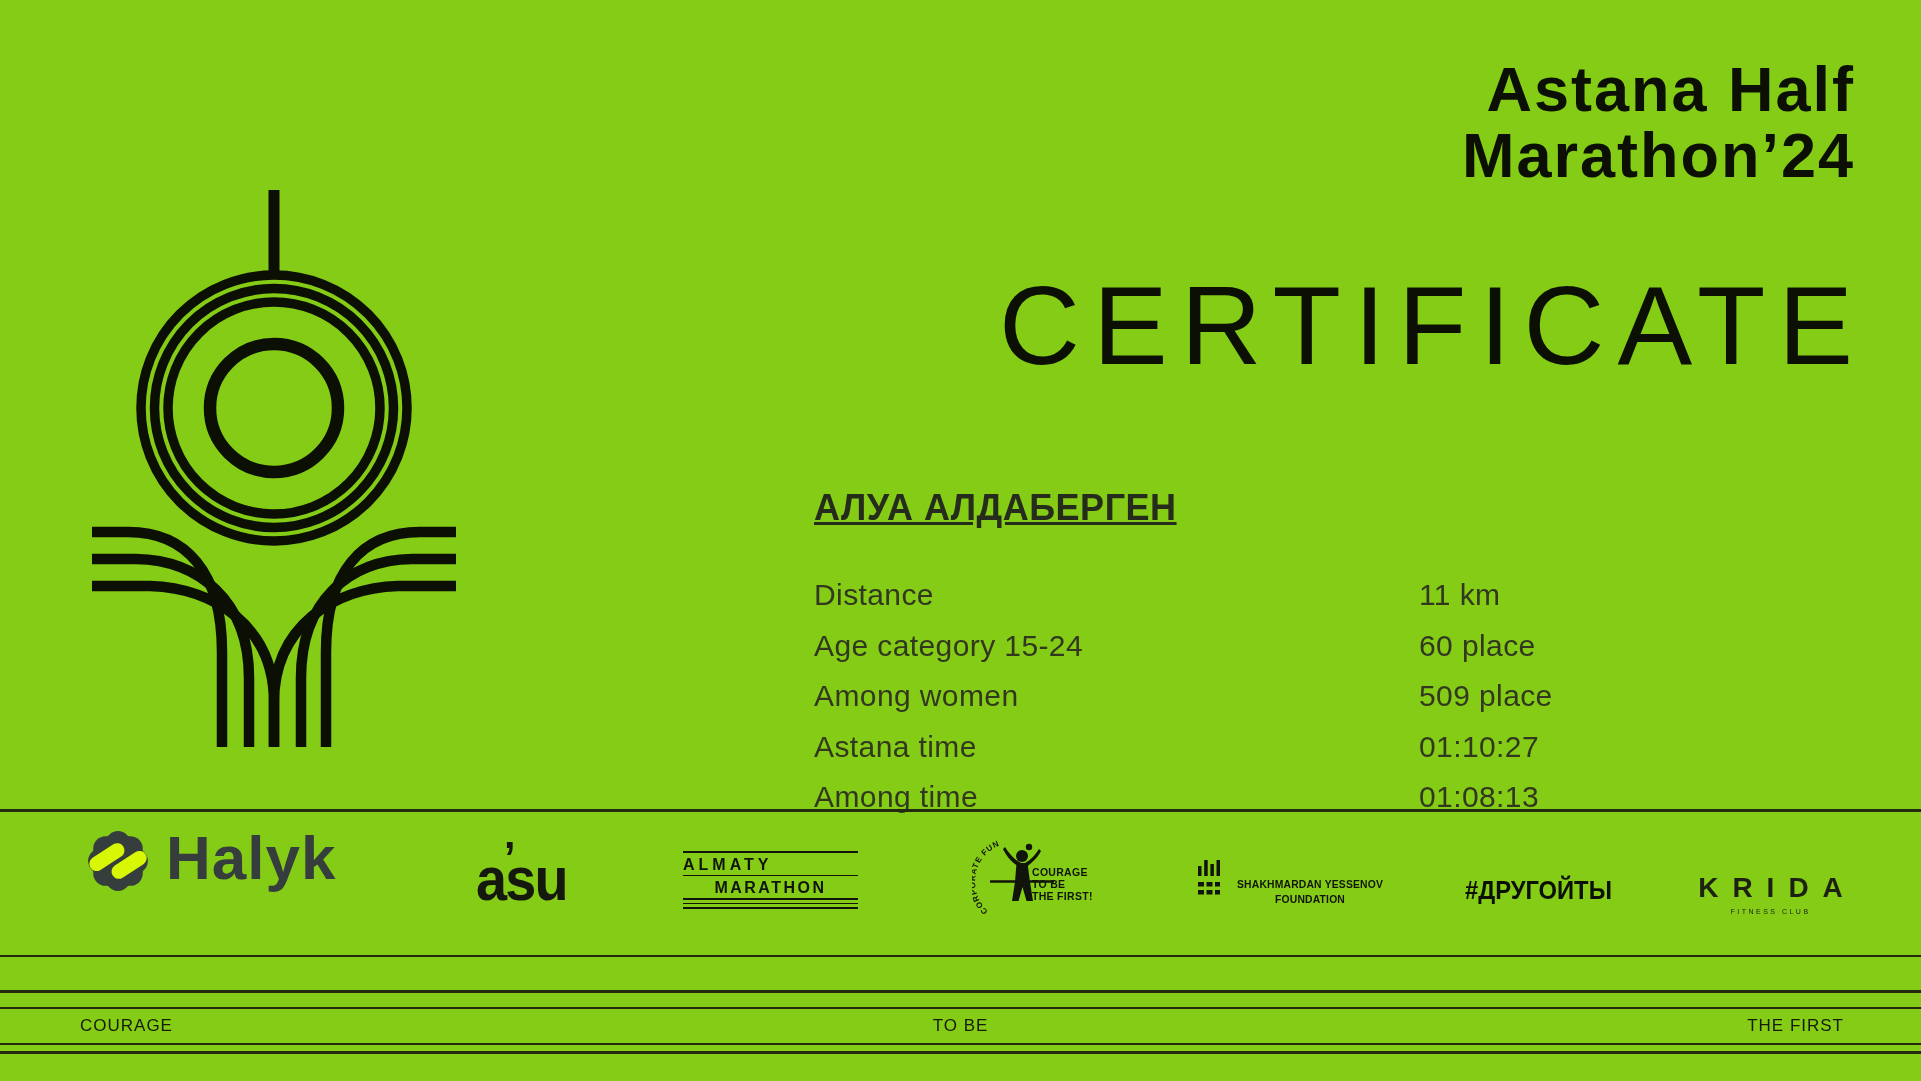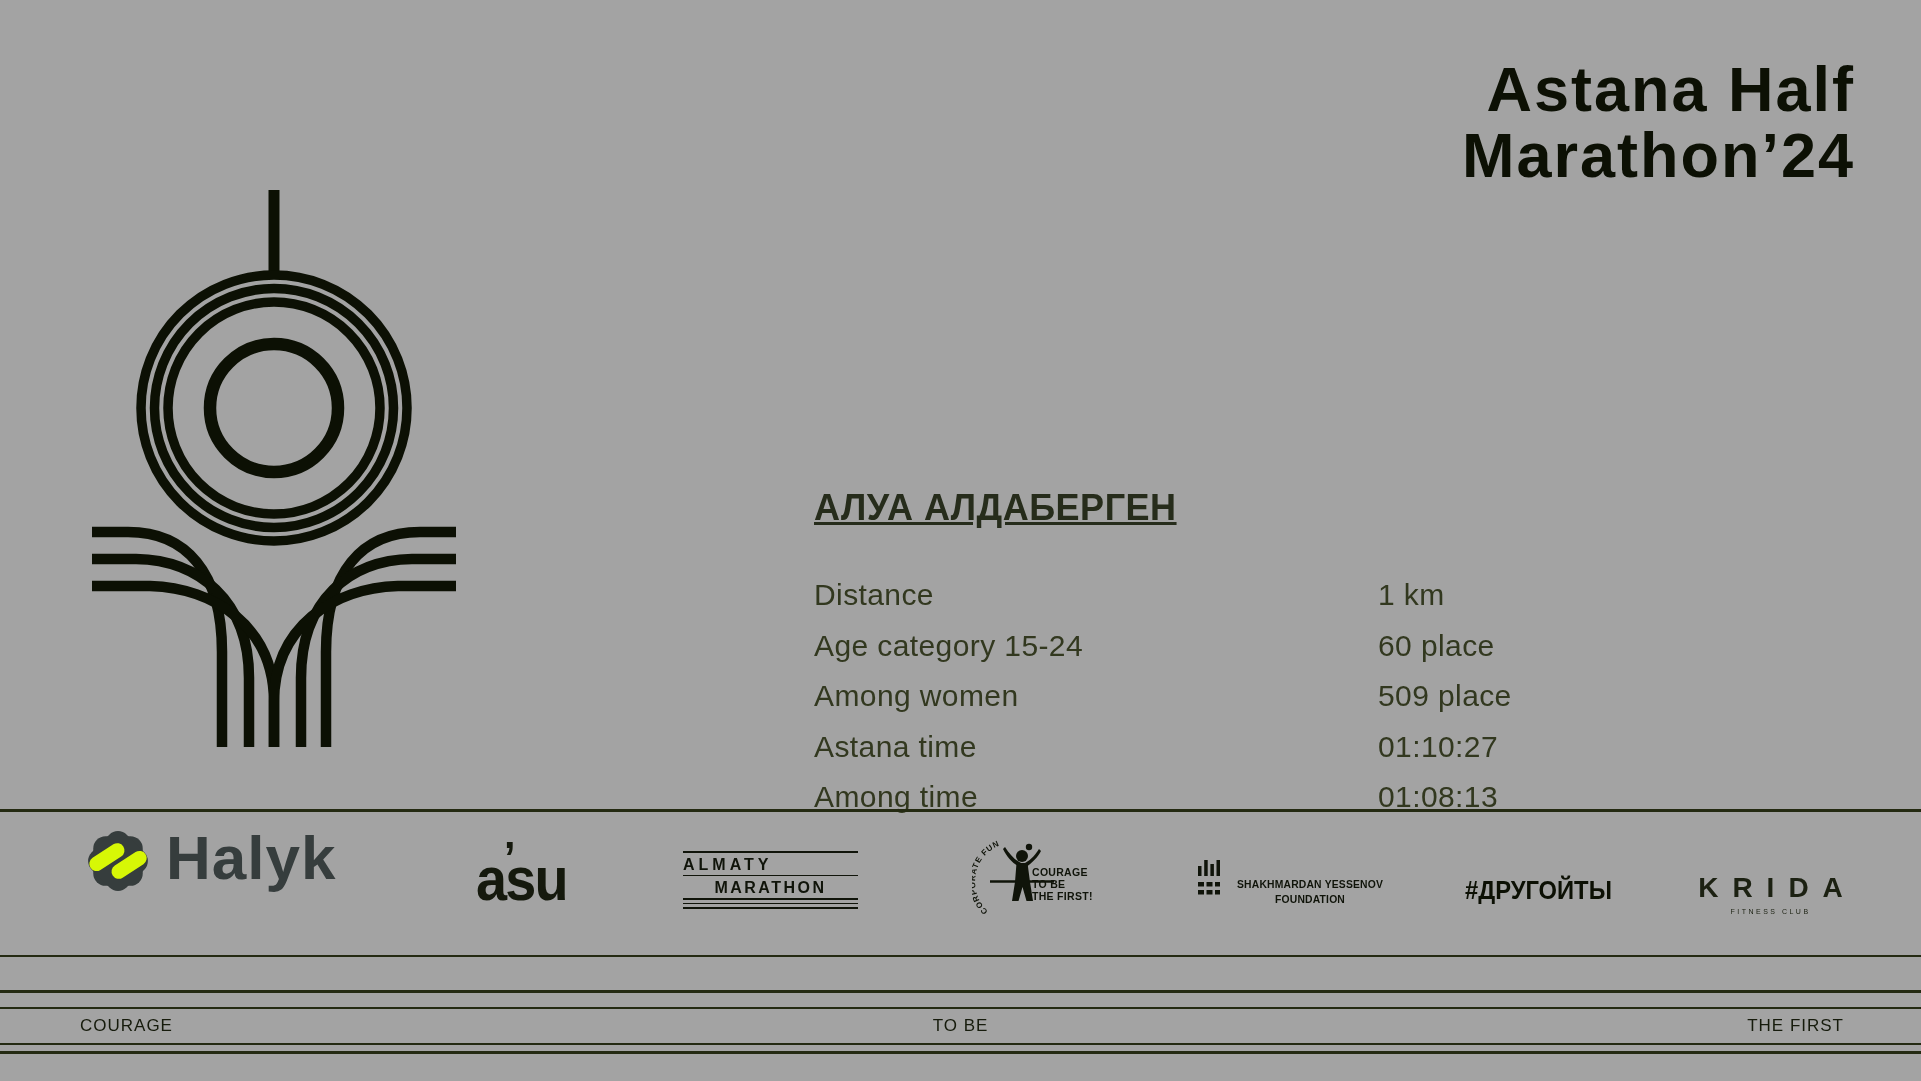--- a/index.html
+++ b/index.html
@@ -1,19 +1,19 @@
 <!DOCTYPE html>
 <html><head>
 <meta charset="utf-8">
 <style>
   html,body{margin:0;padding:0;}
   #page{
     position:relative;
     width:1921px;height:1081px;
-    background:#a3a3a3;
+    background:#84cc16;
     overflow:hidden;
     font-family:"Liberation Sans",sans-serif;
     color:#0c1004;
   }
   
   .event-title{
     position:absolute;top:56px;right:66px;
     text-align:right;font-size:63px;font-weight:700;
     letter-spacing:2px;line-height:66px;color:#0c1004;
   }
@@ -23,21 +23,21 @@
     font-size:112px;font-weight:400;letter-spacing:13px;
     line-height:1;color:#0c1004;white-space:nowrap;
   }
   
   .participant-name{
     position:absolute;left:814px;top:487px;
     font-size:36px;font-weight:700;letter-spacing:0.5px;color:#262c1b;text-decoration:underline;
   }
   .stats{position:absolute;left:814px;top:570px;width:820px;}
   .stat-row{display:flex;height:50.5px;align-items:center;
-    font-size:30px;letter-spacing:0.4px;color:#32381f;}
+    font-size:30px;letter-spacing:0.4px;color:#32381f;gap:41px;}
   .stat-label{width:564px;}
   .stat-value{flex:1;}
   
   .rule{position:absolute;left:0;width:1921px;background:#242a12;}
   #rule-sponsor-top{top:809px;height:3px;}
   #rule-sponsor-bottom{top:955px;height:2px;}
   #rule-f1{top:990px;height:2.5px;}
   #rule-f2{top:1007px;height:2px;}
   #rule-f3{top:1043px;height:2px;}
   #rule-f4{top:1051px;height:2.5px;}
@@ -90,27 +90,28 @@
     <path d="M92 586 H150 C215 588 274 627 274 702 V747" stroke-width="10.5"></path>
     <path d="M456 532 H420 C362 532 326 572 326 652 V747" stroke-width="10.5"></path>
     <path d="M456 559 H412 C350 560 301 600 301 678 V747" stroke-width="10.5"></path>
     <path d="M456 586 H398 C333 588 274 627 274 702 V747" stroke-width="10.5"></path>
   </svg>
 
   <div class="event-title">
     <span>Astana Half</span>
     <span>Marathon’24</span>
   </div>
+  <div class="certificate-heading">CERTIFICATE</div>
 
   <div class="participant-name">АЛУА АЛДАБЕРГЕН</div>
 
   <div class="stats">
     <div class="stat-row">
       <div class="stat-label">Distance</div>
-      <div class="stat-value">1 km</div>
+      <div class="stat-value">11 km</div>
     </div>
     <div class="stat-row">
       <div class="stat-label">Age category 15-24</div>
       <div class="stat-value">60 place</div>
     </div>
     <div class="stat-row">
       <div class="stat-label">Among women</div>
       <div class="stat-value">509 place</div>
     </div>
     <div class="stat-row">

